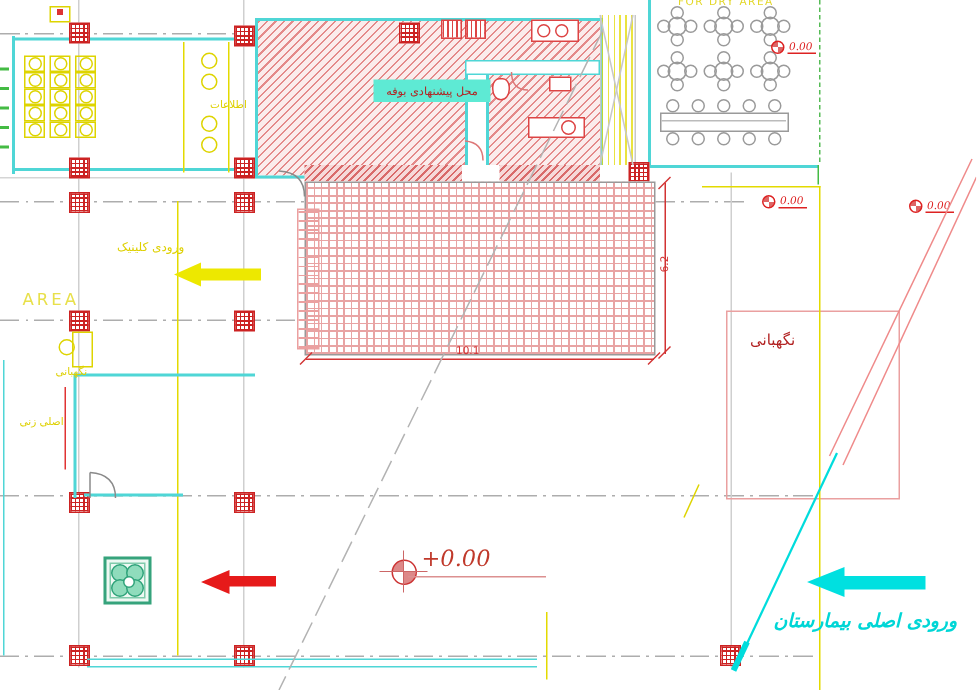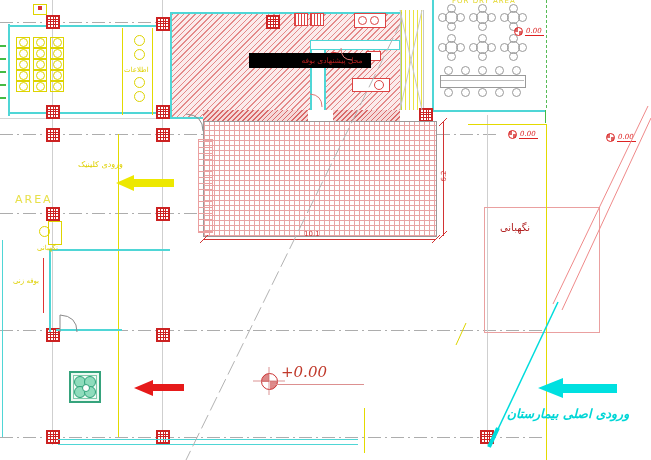--- a/index.html
+++ b/index.html
@@ -44,21 +44,21 @@
   .etx{font:italic 7px "DejaVu Serif",serif;color:#d22;border-bottom:1px solid #d22;padding:0 2px 0 1px;}
   .bigdot{position:absolute;left:261px;top:373px;width:15px;height:15px;border-radius:50%;border:1px solid #c33;
           background:conic-gradient(#fff 0 90deg,#d88 90deg 180deg,#fff 180deg 270deg,#d88 270deg 360deg);}
   .planter{position:absolute;left:69px;top:371px;width:28px;height:28px;border:2px solid #36a37c;background:#eef9f3;}
   .planter .inner{position:absolute;left:2px;top:2px;right:2px;bottom:2px;border:1px solid #7fcbab;}
   .petal{position:absolute;width:12px;height:12px;border-radius:50%;background:#8fdcbc;border:1px solid #2fa37a;box-sizing:border-box;}
   .fixture{position:absolute;border:1px solid #d44;background:#fff;}
   .blockb{position:absolute;left:435px;top:372px;font-family:"DejaVu Sans Mono",monospace;font-size:17px;
           letter-spacing:7px;color:#f0ec4a;-webkit-text-stroke:0.8px #d8d200;}
   .entr{position:absolute;left:498px;top:406px;width:140px;font-style:italic;font-weight:bold;
-        font-size:12.5px;color:#00d6d6;text-align:center;}
+        font-size:12.5px;color:#00d6d6;text-align:right;}
 </style>
 </head>
 <body>
 
 <div id="canvas">
 
   <div class="gh" style="left:0;top:22px;width:168px;"></div>
   <div class="gh" style="left:0;top:134px;width:500px;"></div>
   <div class="gh" style="left:0;top:213px;width:235px;"></div>
   <div class="gh" style="left:0;top:330px;width:545px;"></div>
@@ -127,35 +127,35 @@
   <div class="abs" style="left:38px;top:6px;width:4px;height:4px;background:#d33;"></div>
 
   <div class="ylw" style="left:122px;top:28px;width:1px;height:87px;"></div>
   <div class="ylw" style="left:152px;top:28px;width:1px;height:87px;"></div>
   <div id="counter-stools" class="abs" style="left:134px;top:35px;width:10px;height:70px;">
       <div class="stool" style="top:0px;"></div>
       <div class="stool" style="top:14px;"></div>
       <div class="stool" style="top:42px;"></div>
       <div class="stool" style="top:56px;"></div>
     </div>
-  <div class="t ytx" dir="rtl" style="left:124px;top:66px;font-size:7px;">اطلاعات</div>
+  <div class="t ytx" dir="rtl" style="left:124px;top:66px;font-size:7px;padding-left:16px;">اطلاعات</div>
 
   <div class="abs hatch" style="left:170px;top:12px;width:228px;height:103px;border:2px solid #4fd6d6;"></div>
   <div class="abs" style="left:310px;top:40px;width:12px;height:73px;background:#fff;border-left:2px solid #4fd6d6;border-right:2px solid #4fd6d6;"></div>
   <div class="abs" style="left:310px;top:40px;width:88px;height:8px;background:#fff;border:1px solid #4fd6d6;"></div>
   <div class="fixture" style="left:328px;top:52px;width:10px;height:13px;border-radius:40% 40% 50% 50%;"></div>
   <div class="fixture" style="left:366px;top:51px;width:13px;height:8px;"></div>
   <div class="fixture" style="left:352px;top:78px;width:36px;height:12px;"></div>
   <div class="fixture" style="left:374px;top:80px;width:8px;height:8px;border-radius:50%;"></div>
   <div class="fixture" style="left:294px;top:13px;width:12px;height:11px;background:repeating-linear-gradient(90deg,#d44 0 1px,#fff 1px 3px);"></div>
   <div class="fixture" style="left:310px;top:13px;width:12px;height:11px;background:repeating-linear-gradient(90deg,#d44 0 1px,#fff 1px 3px);"></div>
   <div class="fixture" style="left:354px;top:13px;width:30px;height:13px;"></div>
   <div class="fixture" style="left:358px;top:16px;width:7px;height:7px;border-radius:50%;"></div>
   <div class="fixture" style="left:370px;top:16px;width:7px;height:7px;border-radius:50%;"></div>
-  <div class="abs" style="left:249px;top:53px;width:78px;height:15px;background:#000000;display:flex;align-items:center;justify-content:center;padding-left:44px;">
+  <div class="abs" style="left:249px;top:53px;width:78px;height:15px;background:#5eead4;display:flex;align-items:center;justify-content:center;">
     <span class="rtx" dir="rtl" style="font-size:7.5px;">محل پیشنهادی بوفه</span>
   </div>
 
   <div class="abs stair" style="left:400px;top:10px;width:22px;height:102px;border-left:1px solid #c8c8c8;border-right:1px solid #c8c8c8;"></div>
 
   <div class="wallc" style="left:432px;top:0;width:2px;height:112px;"></div>
   <div class="wallc" style="left:420px;top:110px;width:126px;height:2px;"></div>
   <div class="abs" style="left:546px;top:0;height:108px;border-left:1px dashed #55bb55;"></div>
   <div id="dining-tables" class="abs" style="left:438px;top:4px;width:92px;height:62px;">
       <div class="rtable" style="left:0px;top:0px;">
@@ -264,21 +264,21 @@
   <div class="abs ladder" style="left:198px;top:139px;width:13px;height:92px;"></div>
 
   <div class="wallc" style="left:50px;top:249px;width:120px;height:2px;"></div>
   <div class="wallc" style="left:49px;top:249px;width:2px;height:83px;"></div>
   <div class="wallc" style="left:56px;top:329px;width:66px;height:2px;"></div>
   <div class="wallc" style="left:2px;top:240px;width:1px;height:197px;"></div>
   <div class="redln" style="left:43px;top:258px;width:1px;height:55px;"></div>
   <div class="abs" style="left:48px;top:221px;width:12px;height:22px;border:1px solid #ded400;"></div>
   <div class="abs" style="left:39px;top:226px;width:9px;height:9px;border:1px solid #ded400;border-radius:50%;"></div>
   <div class="t ytx" dir="rtl" style="left:37px;top:244px;font-size:7px;">نگهبانی</div>
-  <div class="t ytx" dir="rtl" style="left:13px;top:277px;font-size:7px;">بوفه زنی</div>
+  <div class="t ytx" dir="rtl" style="left:13px;top:277px;font-size:7px;">اصلی زنی</div>
 
   <div class="planter">
     <div class="inner"></div>
     <span class="petal" style="left:3px;top:3px;"></span>
     <span class="petal" style="left:13px;top:3px;"></span>
     <span class="petal" style="left:3px;top:13px;"></span>
     <span class="petal" style="left:13px;top:13px;"></span>
     <span class="abs" style="left:11px;top:11px;width:6px;height:6px;border-radius:50%;background:#fff;border:1px solid #2fa37a;"></span>
   </div>
 

